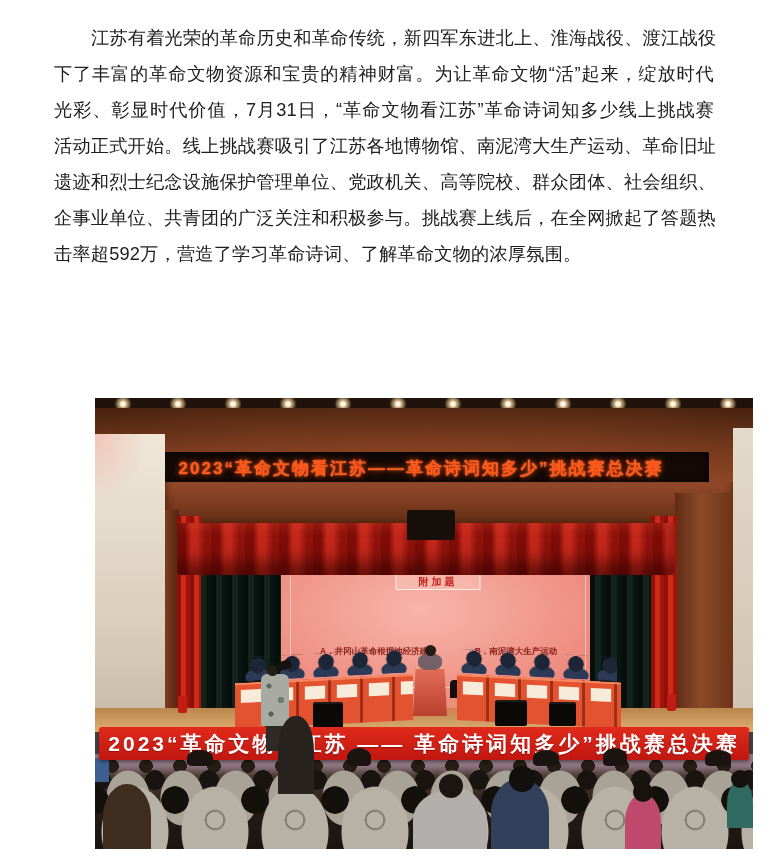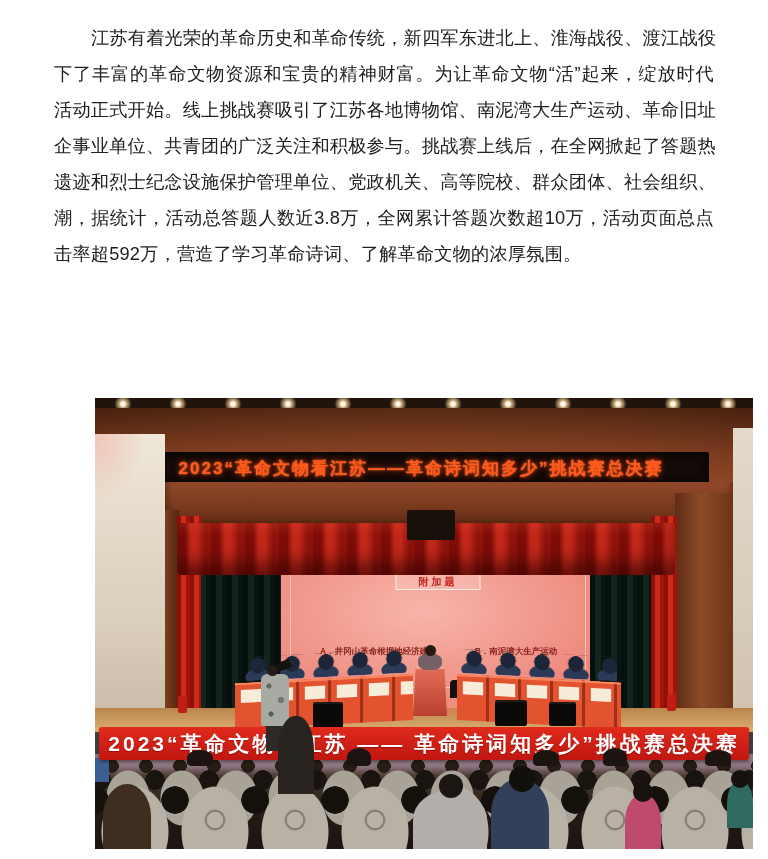--- a/index.html
+++ b/index.html
@@ -144,24 +144,24 @@
   .w1{left:8px;top:386px;width:48px;height:65px;background:#3f2e20;}
 </style>
 </head>
 <body>
 
 <main>
 
   <section class="article">
     <div class="line first">江苏有着光荣的革命历史和革命传统，新四军东进北上、淮海战役、渡江战役</div>
     <div class="line">下了丰富的革命文物资源和宝贵的精神财富。为让革命文物“活”起来，绽放时代</div>
+    <div class="line">光彩、彰显时代价值，7月31日，“革命文物看江苏”革命诗词知多少线上挑战赛</div>
     <div class="line">活动正式开始。线上挑战赛吸引了江苏各地博物馆、南泥湾大生产运动、革命旧址</div>
+    <div class="line">遗迹和烈士纪念设施保护管理单位、党政机关、高等院校、群众团体、社会组织、</div>
     <div class="line">企事业单位、共青团的广泛关注和积极参与。挑战赛上线后，在全网掀起了答题热</div>
-    <div class="line">遗迹和烈士纪念设施保护管理单位、党政机关、高等院校、群众团体、社会组织、</div>
-    <div class="line">潮，据统计，活动总答题人数近3.8万，全网累计答题次数超10万，活动页面总点</div>
     <div class="line last">击率超592万，营造了学习革命诗词、了解革命文物的浓厚氛围。</div>
   </section>
 
   <figure class="photo">
     <div class="ceiling"></div>
     <div class="ceiling-lights"></div>
     <div class="wall"></div>
     <div class="led">
       <span>2023“革命文物看江苏——革命诗词知多少”挑战赛总决赛</span>
     </div>

